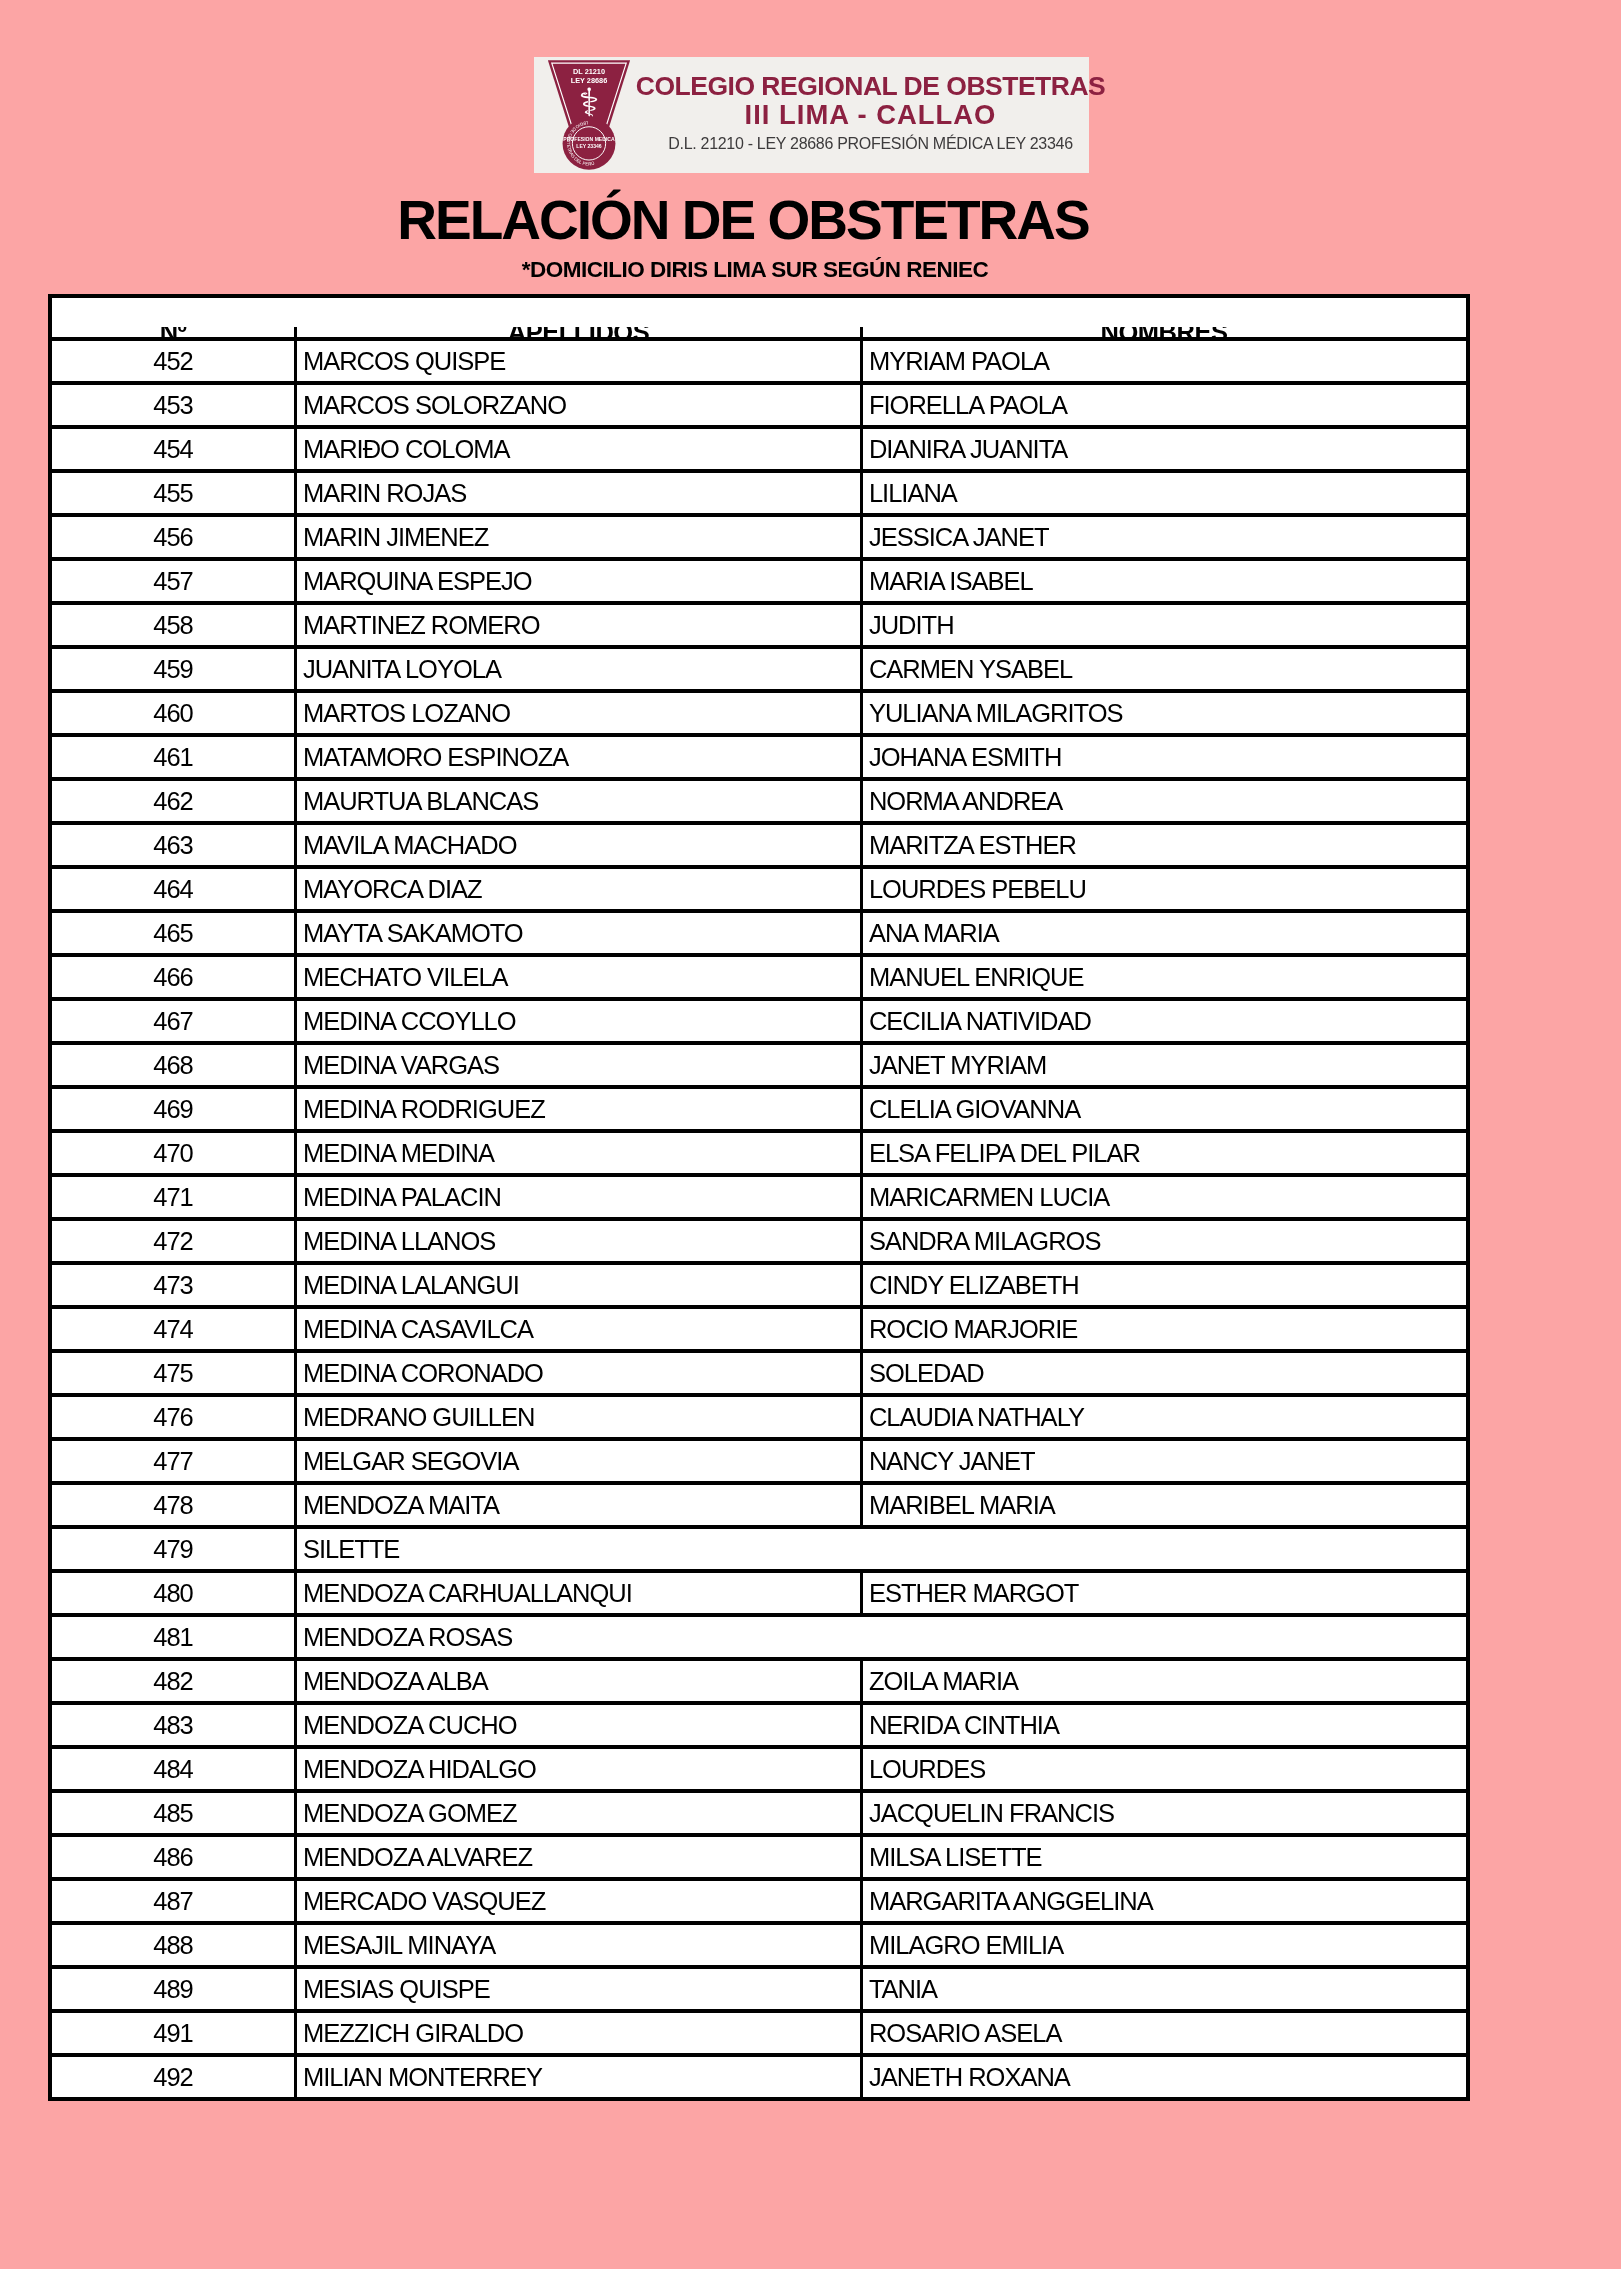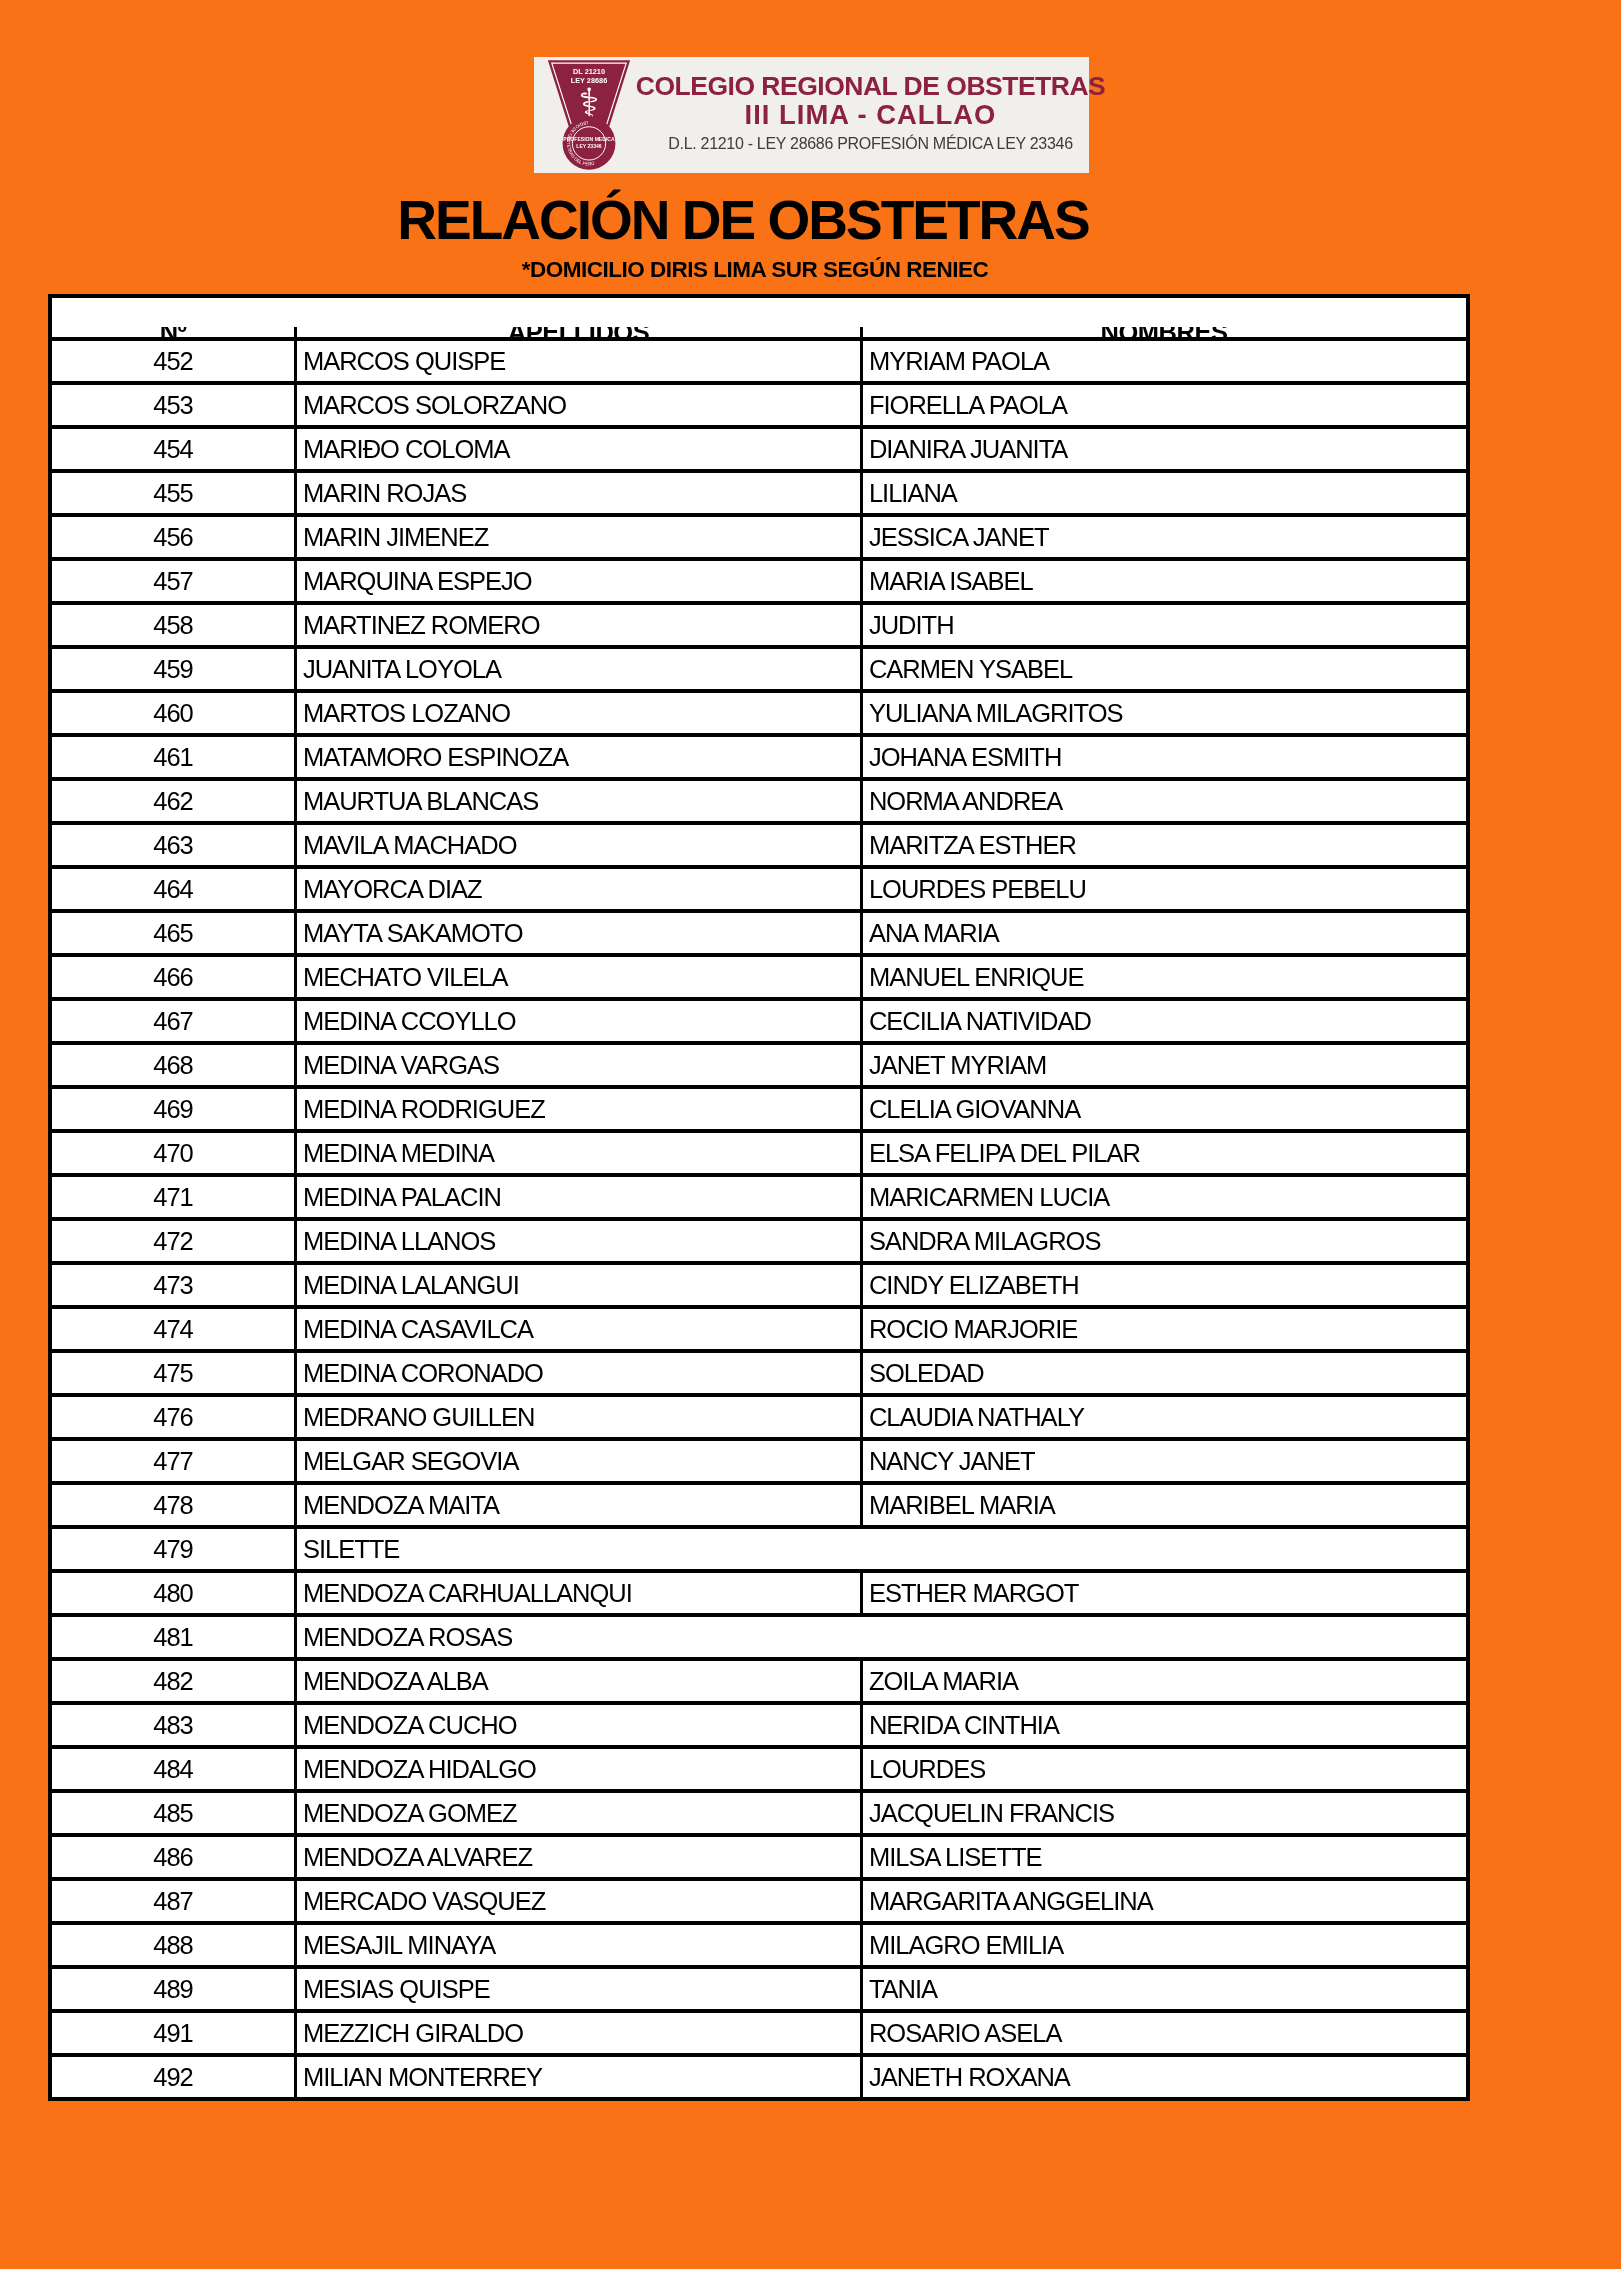--- a/index.html
+++ b/index.html
@@ -1,19 +1,19 @@
 <!DOCTYPE html>
 <html><head>
 <meta charset="utf-8">
 <style>
   html,body{margin:0;padding:0;background:#ffffff;}
   .page{
     position:relative;
     width:1621px;height:2269px;
-    background:#f97316;
+    background:#fca5a5;
     font-family:"Liberation Sans", sans-serif;
     color:#000;
     overflow:hidden;
   }
   
   .logo-box{
     position:absolute;left:534px;top:57px;width:555px;height:116px;
     background:#f1efec;
     display:flex;flex-direction:row;align-items:center;
   }

